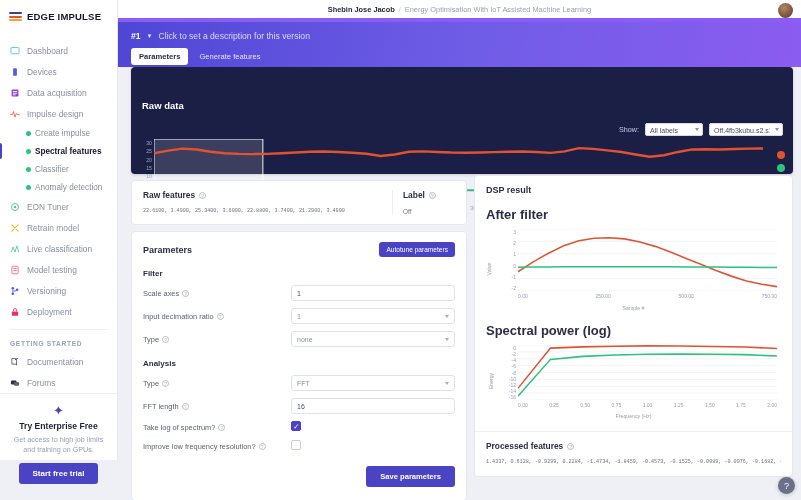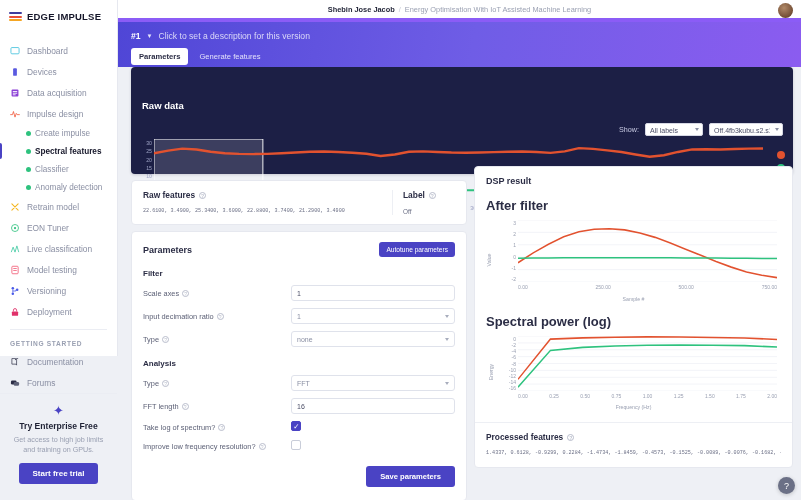--- a/index.html
+++ b/index.html
@@ -8,21 +8,21 @@
     font-family: "Liberation Sans", sans-serif;
     font-size: 11px;
     background: #eef0f5;
     overflow: hidden;
     color: #3b3f54;
   }
   .app { display: flex; width: 801px; height: 500px; }
 
   
   .sidebar {
-    width: 118px; height: 356px;
+    width: 118px; height: 460px;
     background: #ffffff;
     border-right: 1px solid #e6e8ef;
     display: flex; flex-direction: column;
     position: relative;
     flex-shrink: 0;
   }
   .logo-row {
     display: flex; align-items: center; gap: 5px;
     padding: 11px 0 11px 9px;
   }
@@ -152,21 +152,21 @@
     position: absolute; right: 0; top: 12px;
     display: flex; flex-direction: column; gap: 5px; align-items: center;
   }
   .lgd-dot { width: 8px; height: 8px; border-radius: 50%; }
 
   
   .panel {
     background: #fff; border: 1px solid #e6e8ef; border-radius: 4px;
   }
   .left-col { position: absolute; left: 13px; top: 113px; width: 336px; }
-  .right-col { position: absolute; left: 356px; top: 99px; right: 8px; }
+  .right-col { position: absolute; left: 356px; top: 108px; right: 8px; }
 
   .rawfeat { padding: 9px 11px 9px 11px; display: flex; }
   .rawfeat-main { flex: 1; border-right: 1px solid #edeff4; padding-right: 8px; }
   .rf-title { font-size: 8.4px; font-weight: bold; color: #2b2d45; display: flex; align-items: center; gap: 4px; }
   .rf-vals {
     font-family: "Liberation Mono", monospace; font-size: 5.1px;
     color: #6c7086; margin-top: 8px; white-space: nowrap; overflow: hidden;
   }
   .rawfeat-label { width: 62px; padding-left: 10px; }
   .lbl-val { font-size: 6.4px; color: #6c7086; margin-top: 8px; }
@@ -313,30 +313,30 @@
         <span class="dot"></span>
         <span>Classifier</span>
       </div>
       <div class="sub-item">
         <span class="dot"></span>
         <span>Anomaly detection</span>
       </div>
 
       <div class="nav-item">
         <svg class="nav-ico" viewBox="0 0 16 16">
-            <path d="M3 3 L13 13 M13 3 L3 13" stroke="#f5b720" stroke-width="1.7" stroke-linecap="round"></path>
-          </svg>
-        <span>Retrain model</span>
-      </div>
-      <div class="nav-item">
-        <svg class="nav-ico" viewBox="0 0 16 16">
             <circle cx="8" cy="8" r="5.6" fill="none" stroke="#2ec27e" stroke-width="1.3"></circle>
             <circle cx="8" cy="8" r="1.8" fill="#2ec27e"></circle>
           </svg>
         <span>EON Tuner</span>
+      </div>
+      <div class="nav-item">
+        <svg class="nav-ico" viewBox="0 0 16 16">
+            <path d="M3 3 L13 13 M13 3 L3 13" stroke="#f5b720" stroke-width="1.7" stroke-linecap="round"></path>
+          </svg>
+        <span>Retrain model</span>
       </div>
       <div class="nav-item">
         <svg class="nav-ico" viewBox="0 0 16 16">
             <path d="M2 13 L5 5 L8 13 L11 3 L14 13" fill="none" stroke="#3ec9a0" stroke-width="1.3" stroke-linejoin="round"></path>
           </svg>
         <span>Live classification</span>
       </div>
       <div class="nav-item">
         <svg class="nav-ico" viewBox="0 0 16 16">
             <rect x="3" y="2" width="10" height="12" rx="1.4" fill="none" stroke="#f2607a" stroke-width="1.4"></rect>

